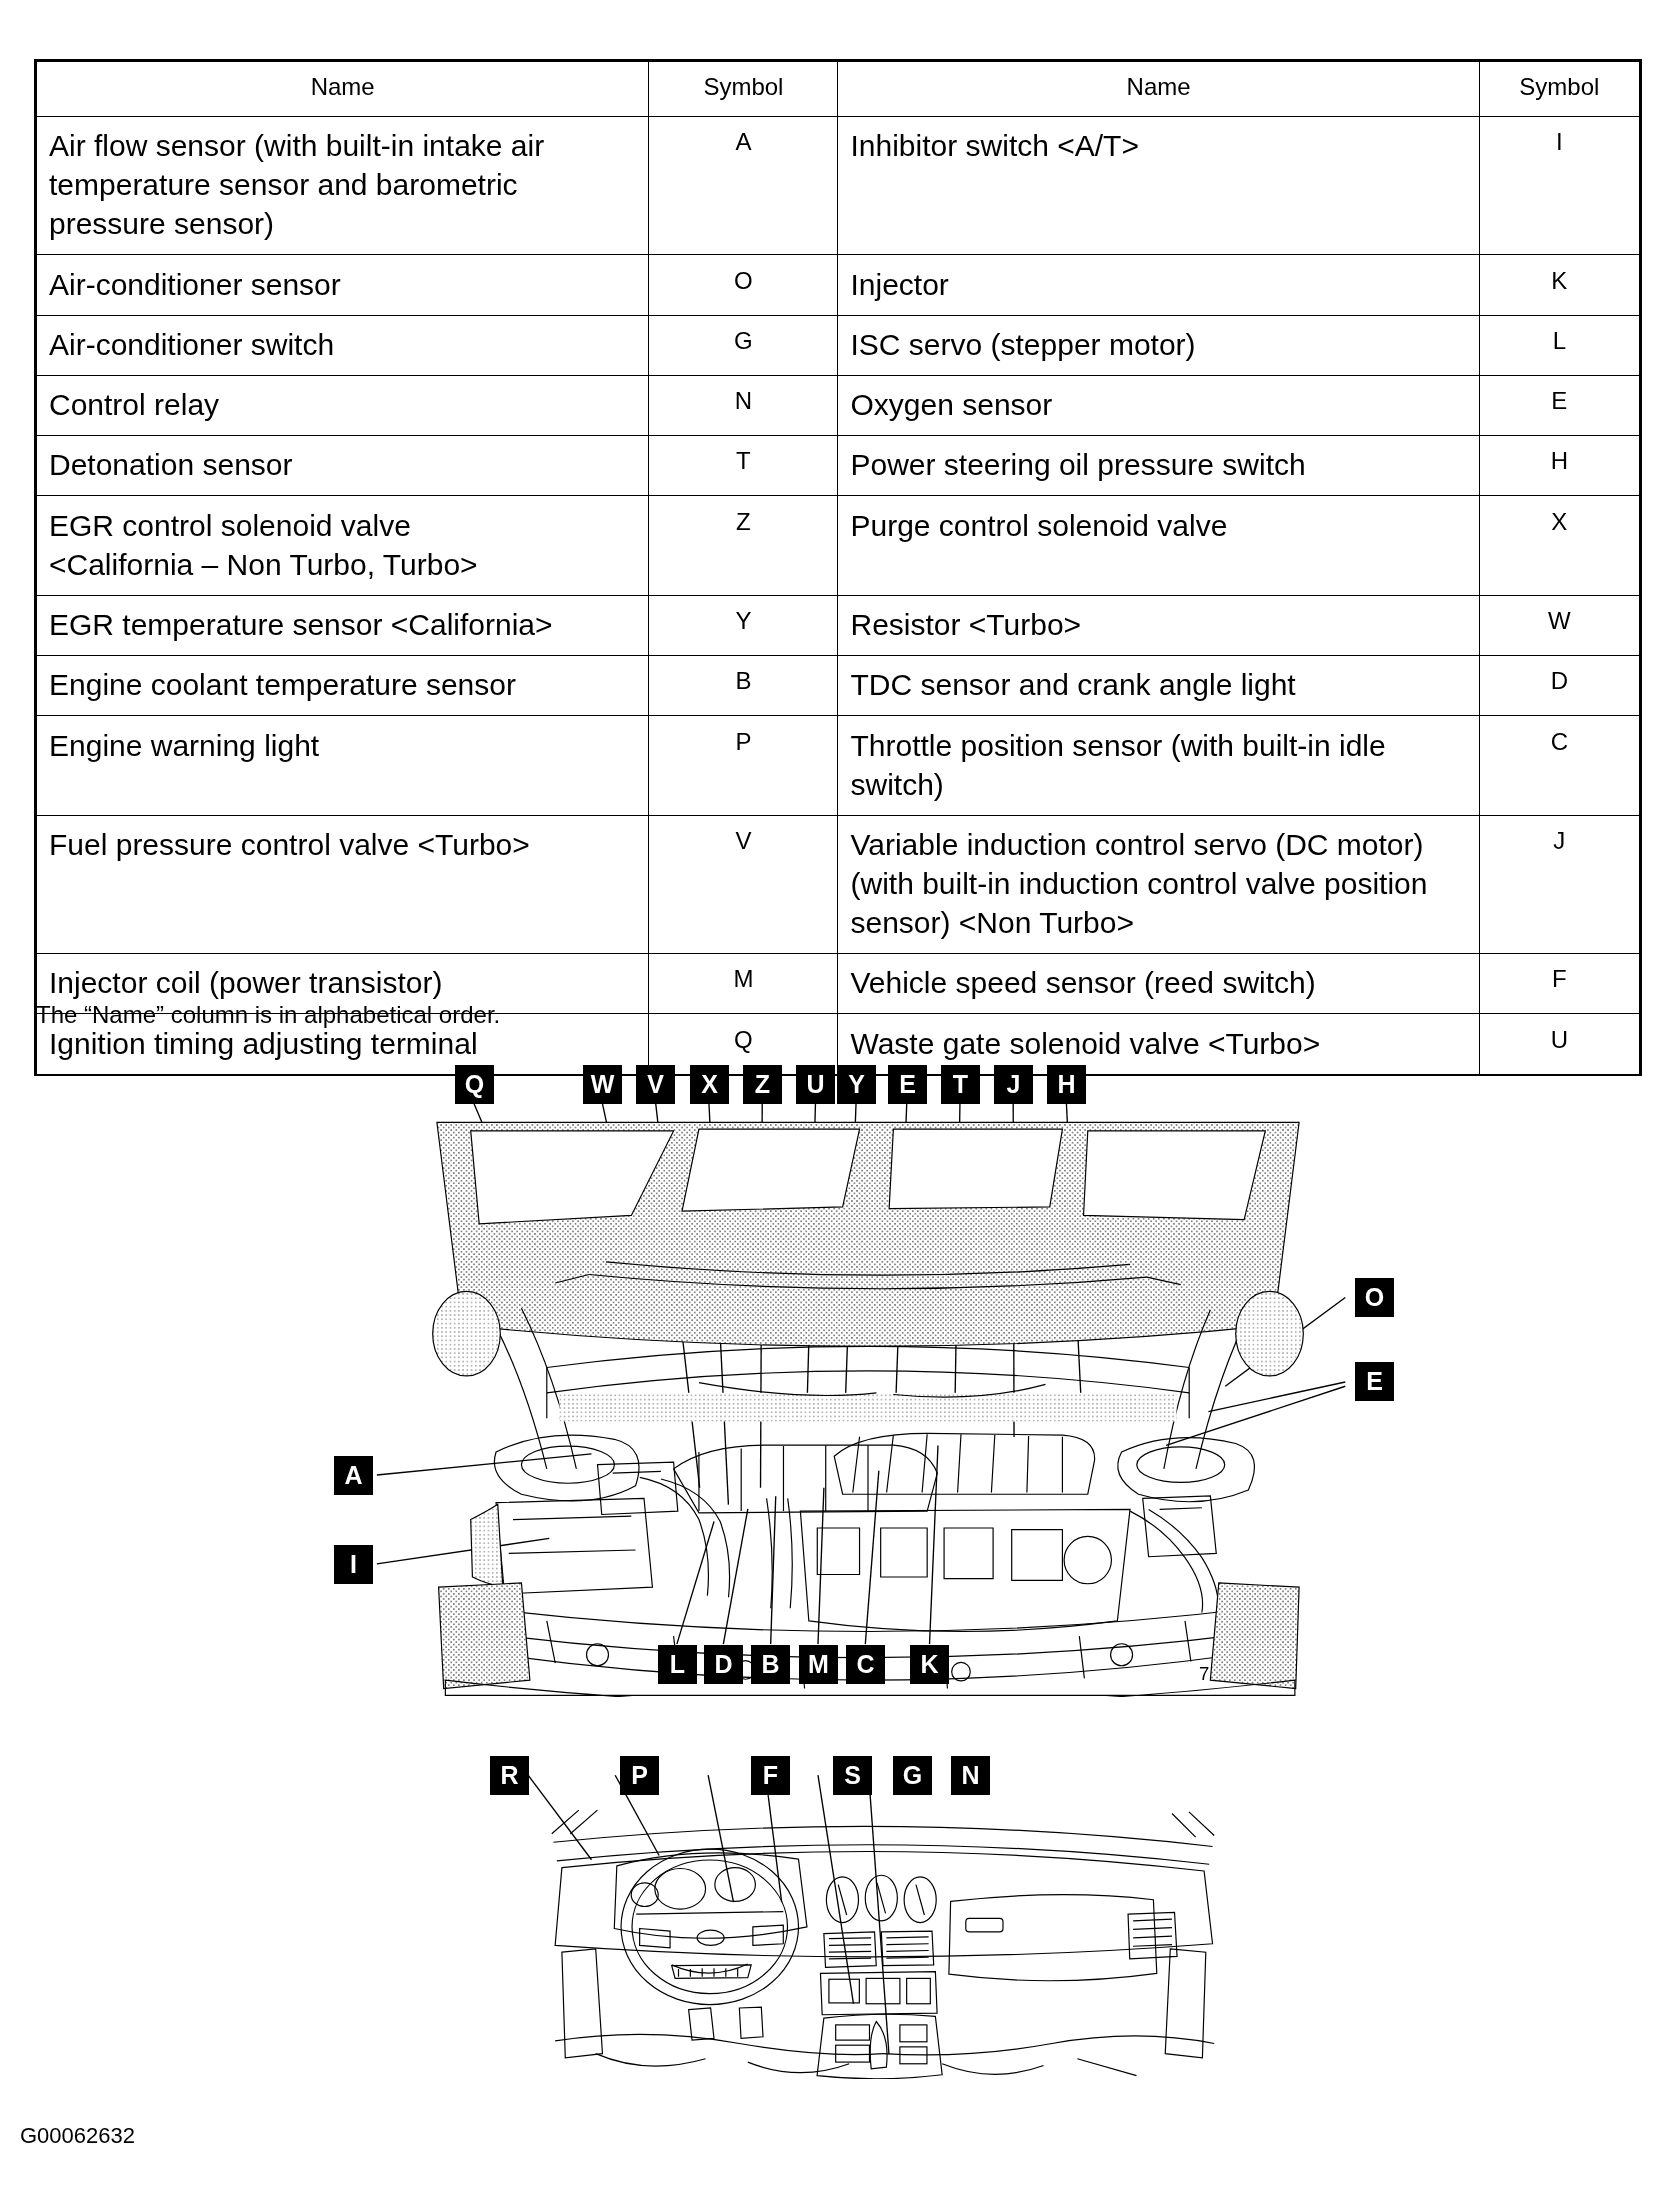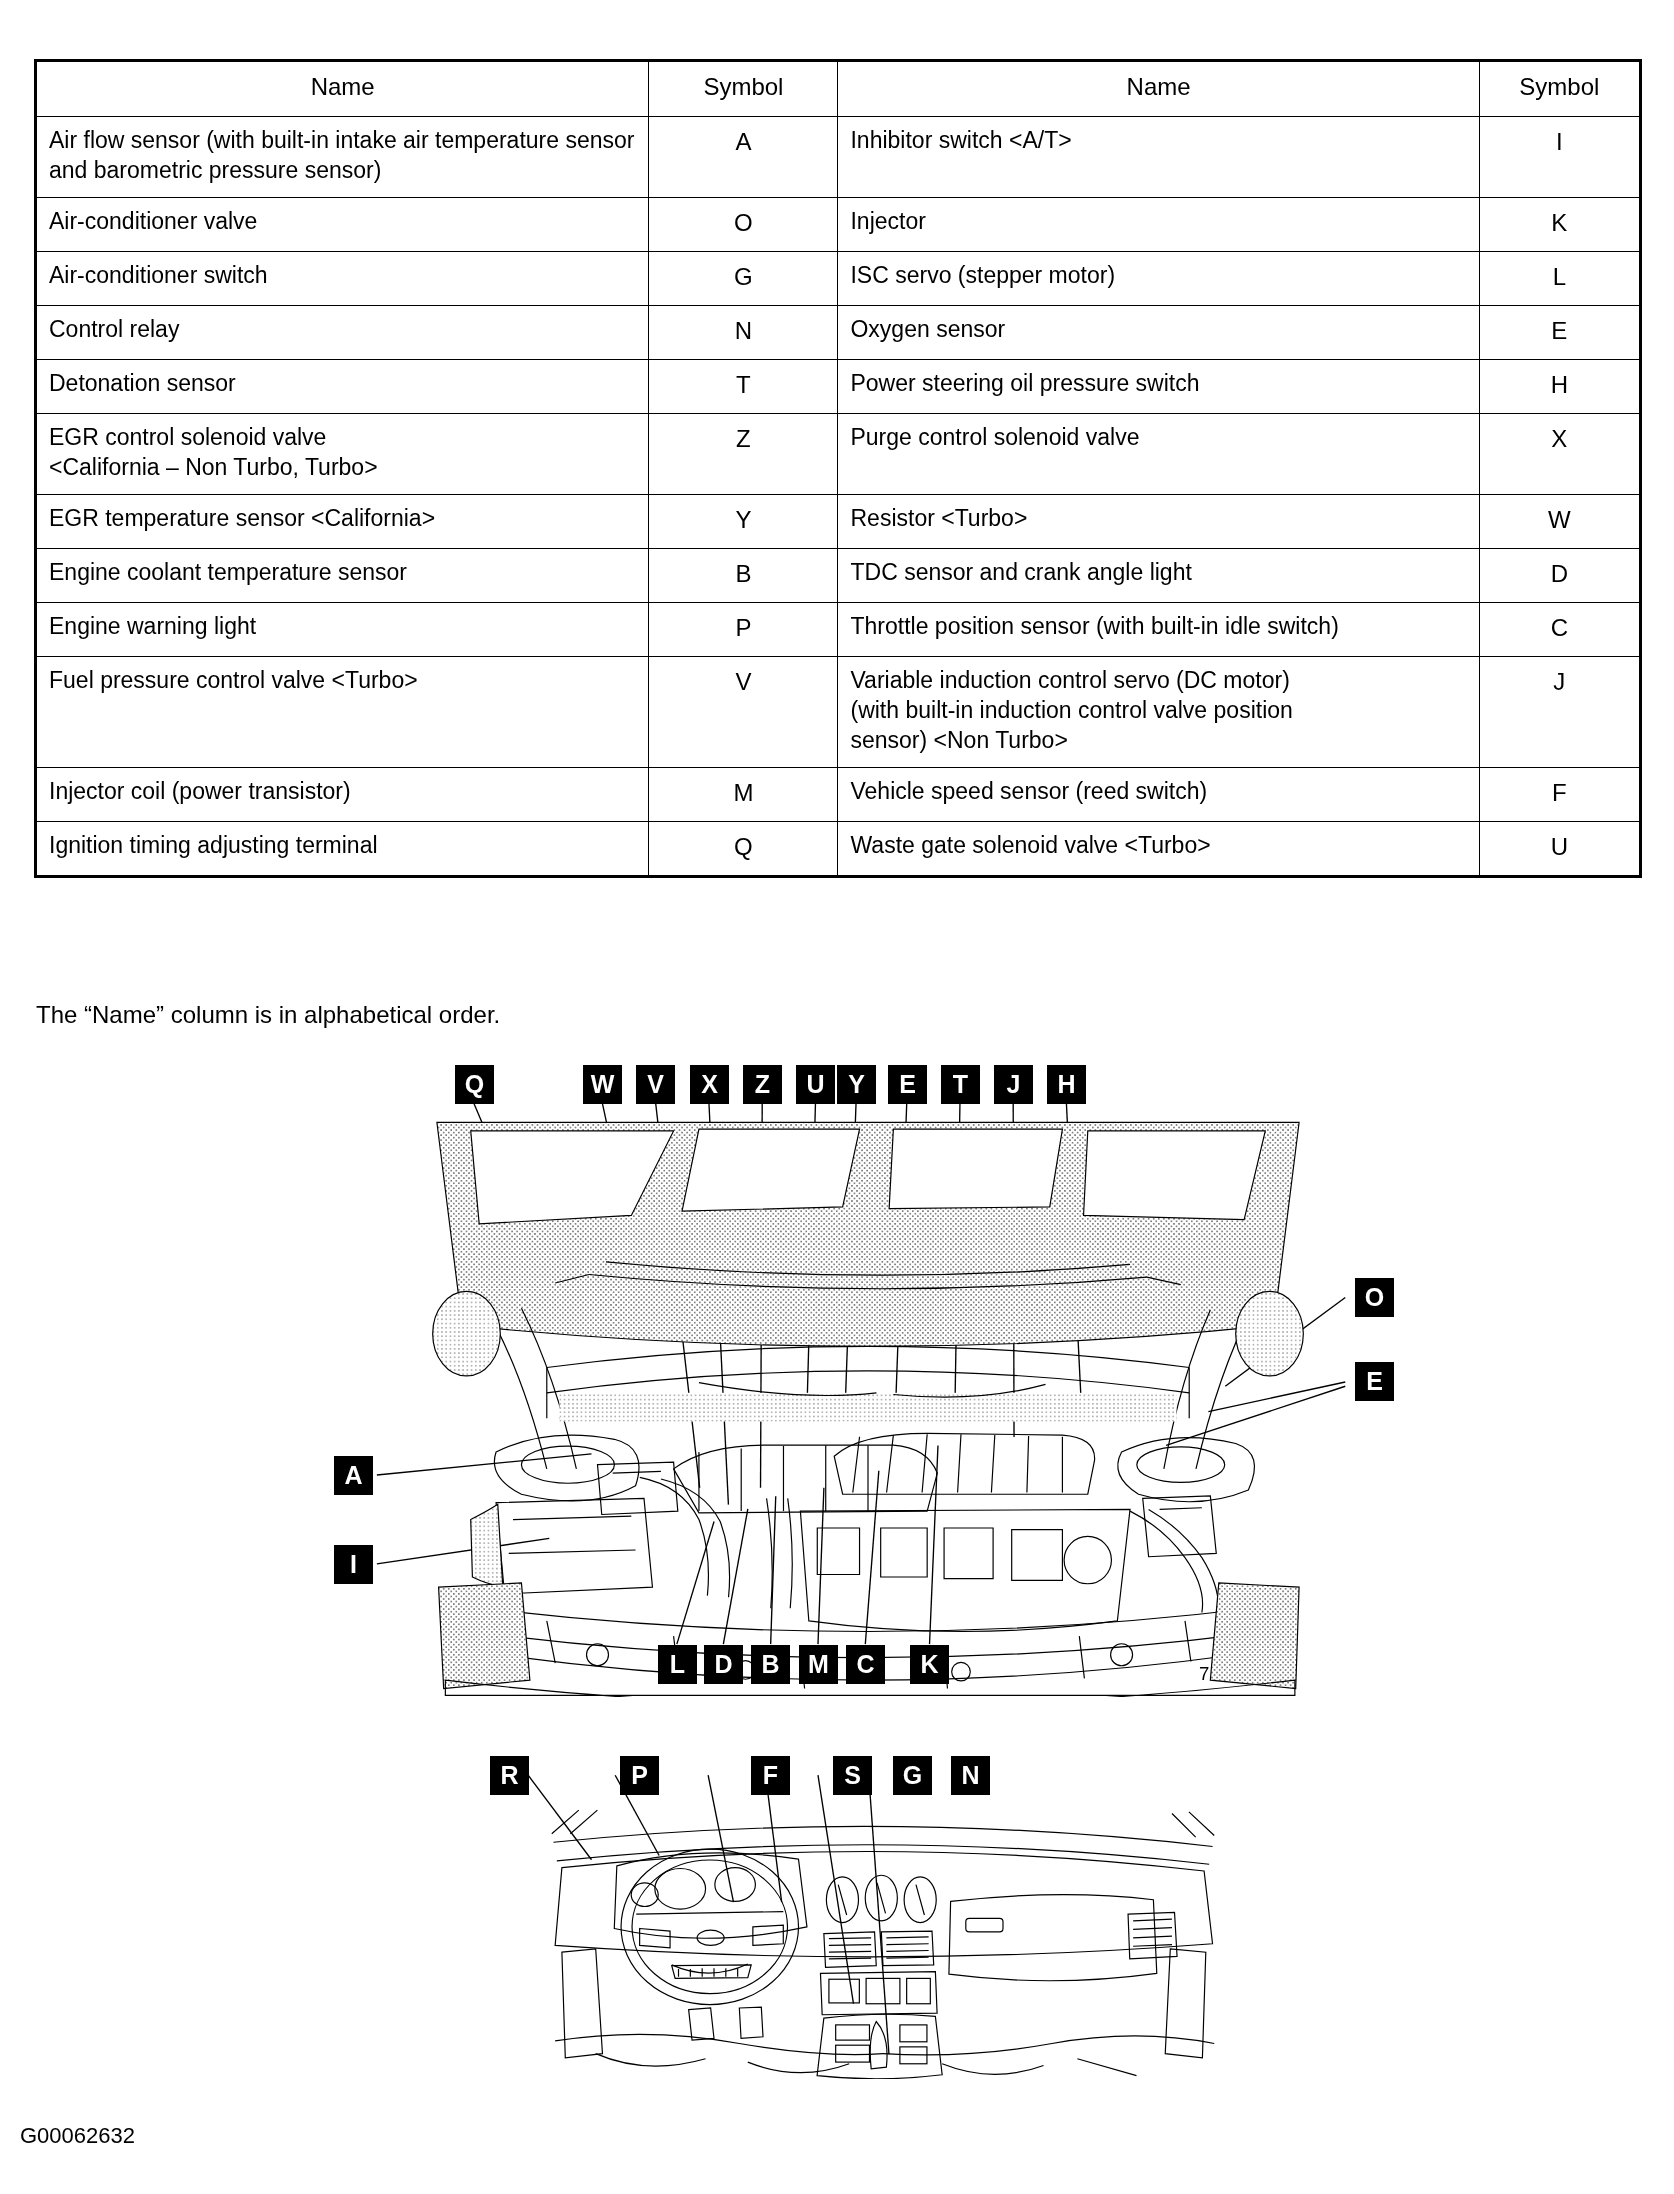--- a/index.html
+++ b/index.html
@@ -31,21 +31,21 @@
   }
   table.ref-table col.c-name  { width: 38.2%; }
   table.ref-table col.c-sym   { width: 11.8%; }
   table.ref-table col.c-name2 { width: 40.0%; }
   table.ref-table col.c-sym2  { width: 10.0%; }
 
   table.ref-table th,
   table.ref-table td {
     border: 1.7px solid #000;
     padding: 9.3px 12px 11px 12px;
-    font-size: 23px;
+    font-size: 30px;
     line-height: 1.30;
     vertical-align: top;
     font-weight: normal;
   }
   table.ref-table thead th {
     text-align: center;
     padding-bottom: 13.5px;
     font-size: 24px;
   }
   table.ref-table td.sym {
@@ -150,21 +150,21 @@
     <tbody>
 
       <tr>
         <td><span>Air flow sensor (with built-in intake air temperature sensor and barometric pressure sensor)</span></td>
         <td class="sym">A</td>
         <td><span>Inhibitor switch &lt;A/T&gt;</span></td>
         <td class="sym">I</td>
       </tr>
 
       <tr>
-        <td><span>Air-conditioner valve</span></td>
+        <td><span>Air-conditioner sensor</span></td>
         <td class="sym">O</td>
         <td><span>Injector</span></td>
         <td class="sym">K</td>
       </tr>
 
       <tr>
         <td><span>Air-conditioner switch</span></td>
         <td class="sym">G</td>
         <td><span>ISC servo (stepper motor)</span></td>
         <td class="sym">L</td>

